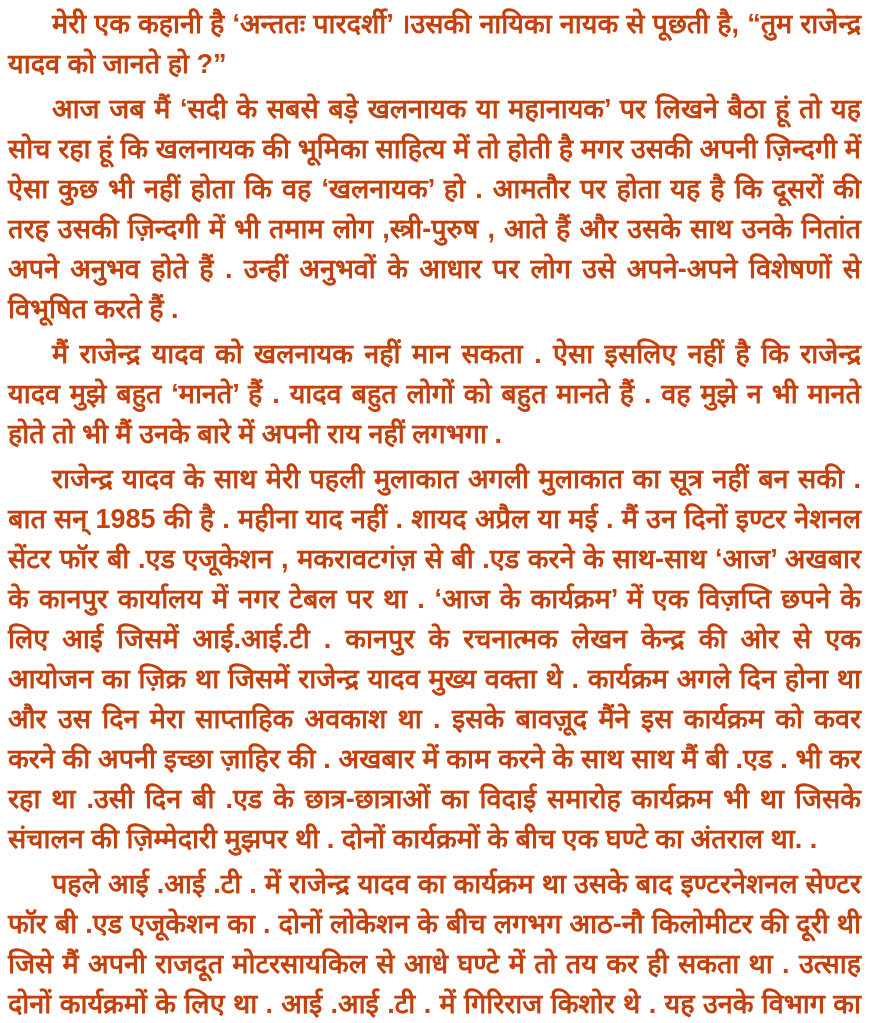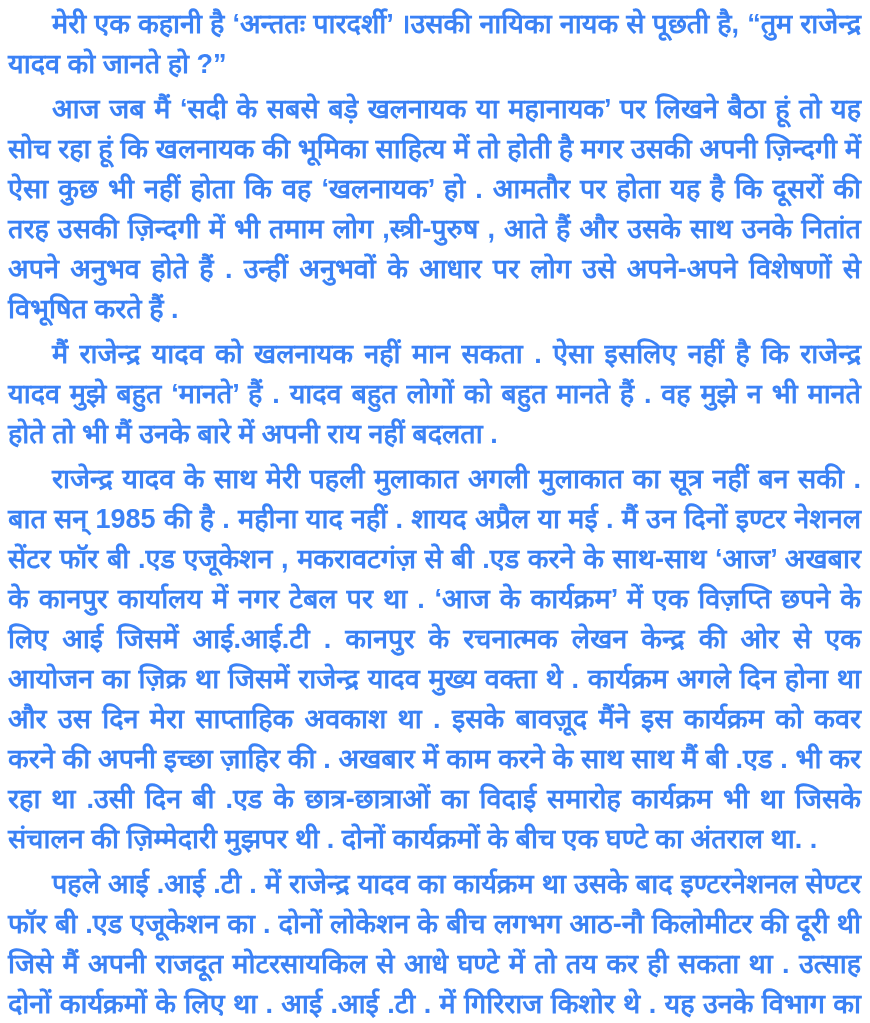--- a/index.html
+++ b/index.html
@@ -6,35 +6,35 @@
     margin: 0;
     padding: 0;
     background: #ffffff;
   }
   .page {
     width: 870px;
     height: 1023px;
     box-sizing: border-box;
     padding: 4px 9px 0 8px;
     background: #ffffff;
-    color: #3b82f6;
+    color: #c2410c;
     font-family: "Liberation Sans", "DejaVu Sans", sans-serif;
     font-weight: 700;
     font-size: 27px;
     line-height: 40px;
     text-align: justify;
     overflow: hidden;
   }
   .para {
     margin: 0 0 5px 0;
     text-indent: 44px;
   }
 </style>
 </head>
 <body>
 
 <div class="page">
   <p class="para">मेरी एक कहानी है ‘अन्ततः पारदर्शी’ ।उसकी नायिका नायक से पूछती है, “तुम राजेन्द्र यादव को जानते हो ?”</p>
   <p class="para">आज जब मैं ‘सदी के सबसे बड़े खलनायक या महानायक’ पर लिखने बैठा हूं तो यह सोच रहा हूं कि खलनायक की भूमिका साहित्य में तो होती है मगर उसकी अपनी ज़िन्दगी में ऐसा कुछ भी नहीं होता कि वह ‘खलनायक’ हो . आमतौर पर होता यह है कि दूसरों की तरह उसकी ज़िन्दगी में भी तमाम लोग ,स्त्री-पुरुष , आते हैं और उसके साथ उनके नितांत अपने अनुभव होते हैं . उन्हीं अनुभवों के आधार पर लोग उसे अपने-अपने विशेषणों से विभूषित करते हैं .</p>
-  <p class="para">मैं राजेन्द्र यादव को खलनायक नहीं मान सकता . ऐसा इसलिए नहीं है कि राजेन्द्र यादव मुझे बहुत ‘मानते’ हैं . यादव बहुत लोगों को बहुत मानते हैं . वह मुझे न भी मानते होते तो भी मैं उनके बारे में अपनी राय नहीं बदलता .</p>
+  <p class="para">मैं राजेन्द्र यादव को खलनायक नहीं मान सकता . ऐसा इसलिए नहीं है कि राजेन्द्र यादव मुझे बहुत ‘मानते’ हैं . यादव बहुत लोगों को बहुत मानते हैं . वह मुझे न भी मानते होते तो भी मैं उनके बारे में अपनी राय नहीं लगभगा .</p>
   <p class="para">राजेन्द्र यादव के साथ मेरी पहली मुलाकात अगली मुलाकात का सूत्र नहीं बन सकी . बात सन् 1985 की है . महीना याद नहीं . शायद अप्रैल या मई  . मैं उन दिनों इण्टर नेशनल सेंटर फॉर बी .एड एजूकेशन , मकरावटगंज़ से बी .एड करने के साथ-साथ ‘आज’ अखबार के कानपुर कार्यालय में नगर टेबल पर था . ‘आज के कार्यक्रम’ में एक विज़प्ति छपने के लिए आई जिसमें आई.आई.टी . कानपुर के रचनात्मक लेखन केन्द्र की ओर से एक आयोजन का ज़िक्र था जिसमें राजेन्द्र यादव मुख्य वक्ता थे . कार्यक्रम अगले दिन होना था और उस दिन मेरा साप्ताहिक अवकाश था . इसके बावज़ूद मैंने इस कार्यक्रम को कवर करने की अपनी इच्छा ज़ाहिर की . अखबार में काम करने के साथ साथ मैं बी .एड . भी कर रहा था .उसी दिन बी .एड के छात्र-छात्राओं का विदाई समारोह कार्यक्रम भी था जिसके संचालन की ज़िम्मेदारी मुझपर थी . दोनों कार्यक्रमों के बीच एक घण्टे का अंतराल था. .</p>
   <p class="para">पहले आई .आई .टी . में राजेन्द्र यादव का कार्यक्रम था उसके बाद इण्टरनेशनल सेण्टर फॉर बी .एड एजूकेशन का . दोनों लोकेशन के बीच लगभग आठ-नौ किलोमीटर की दूरी थी जिसे मैं अपनी राजदूत मोटरसायकिल से आधे घण्टे में तो तय कर ही सकता था . उत्साह दोनों कार्यक्रमों के लिए था . आई .आई .टी . में गिरिराज किशोर थे . यह उनके विभाग का ही</p>
 </div>
 
 </body></html>

